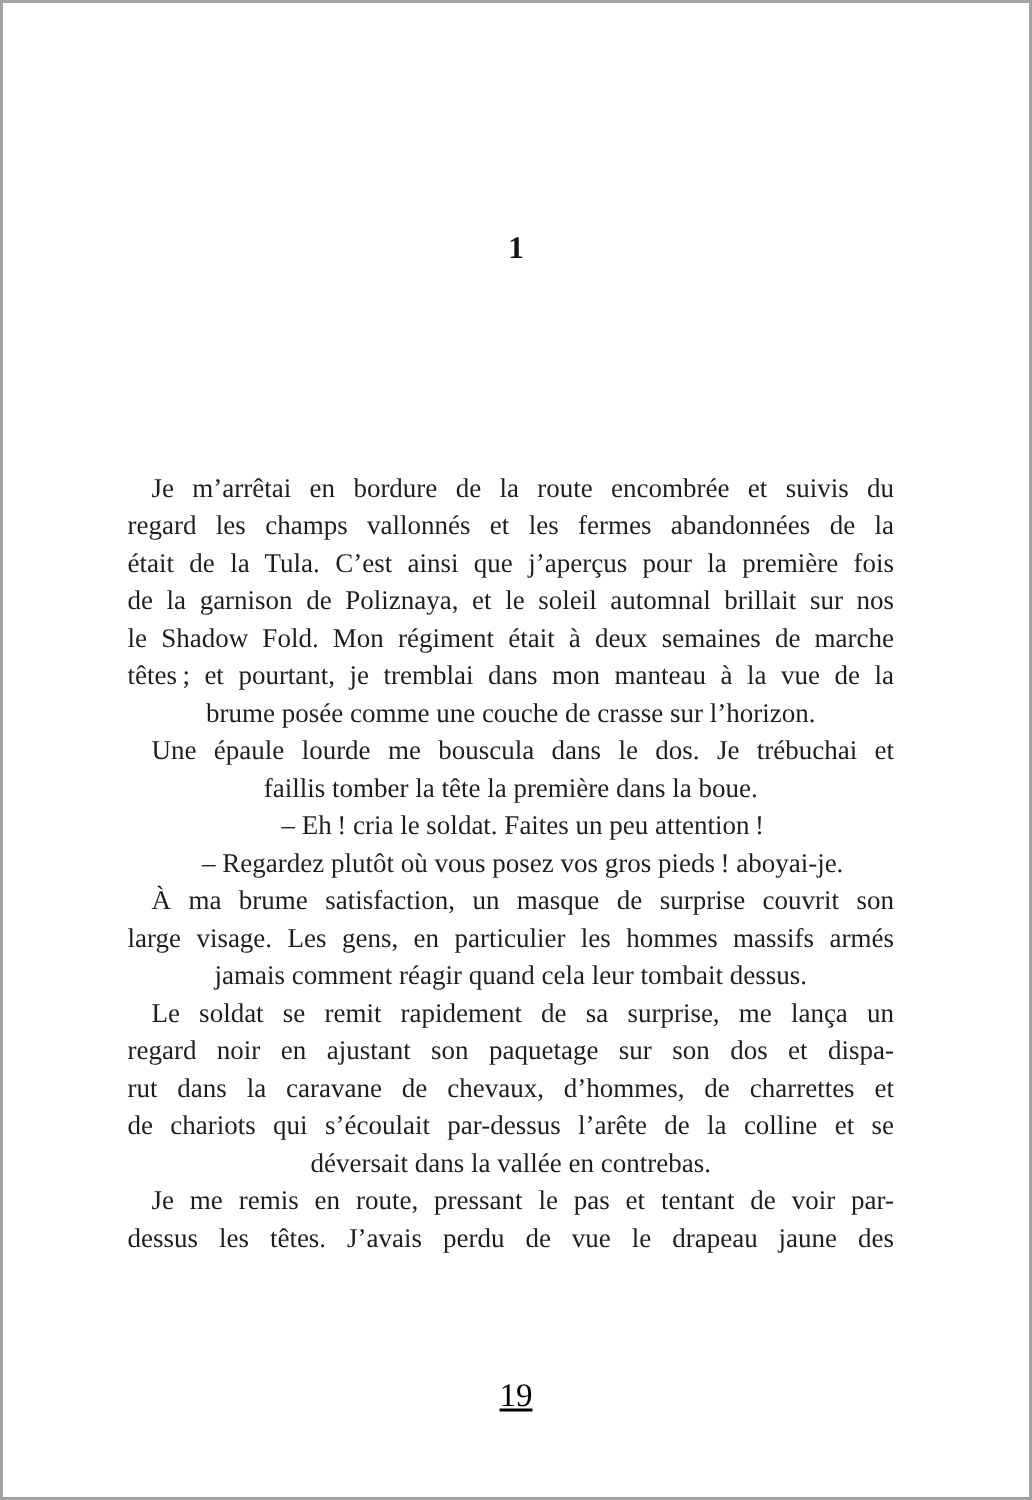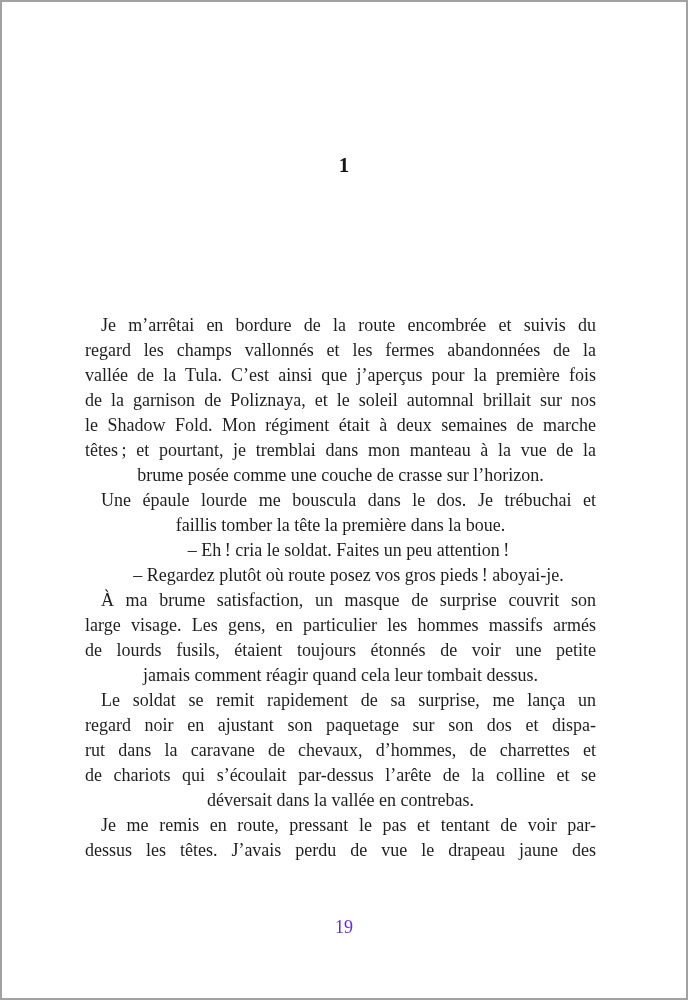--- a/index.html
+++ b/index.html
@@ -46,54 +46,54 @@
     text-align: center;
     white-space: nowrap;
   }
   .line.indent { padding-left: 16px; }
   .page-number {
     position: absolute;
     top: 915px;
     left: 0;
     width: 100%;
     text-align: center;
-    font-size: 18px;
-    color: #6d28d9;
+    font-size: 22px;
+    color: #000000;
+    text-decoration: underline;
   }
 </style>
 </head>
 <body>
 
 <div class="page">
   <div class="chapter-number">1</div>
 
   <div class="body-text">
       <div class="paragraph">
         <div class="line justified indent">Je m’arrêtai en bordure de la route encombrée et suivis du</div>
         <div class="line justified">regard les champs vallonnés et les fermes abandonnées de la</div>
-        <div class="line justified">vallée de la Tula. C’est ainsi que j’aperçus pour la première fois</div>
+        <div class="line justified">était de la Tula. C’est ainsi que j’aperçus pour la première fois</div>
         <div class="line justified">de la garnison de Poliznaya, et le soleil automnal brillait sur nos</div>
         <div class="line justified">le Shadow Fold. Mon régiment était à deux semaines de marche</div>
         <div class="line justified">têtes ; et pourtant, je tremblai dans mon manteau à la vue de la</div>
         <div class="line plain">brume posée comme une couche de crasse sur l’horizon.</div>
       </div>
       <div class="paragraph">
         <div class="line justified indent">Une épaule lourde me bouscula dans le dos. Je trébuchai et</div>
         <div class="line plain">faillis tomber la tête la première dans la boue.</div>
       </div>
       <div class="paragraph">
         <div class="line plain indent">– Eh ! cria le soldat. Faites un peu attention !</div>
       </div>
       <div class="paragraph">
-        <div class="line plain indent">– Regardez plutôt où route posez vos gros pieds ! aboyai-je.</div>
+        <div class="line plain indent">– Regardez plutôt où vous posez vos gros pieds ! aboyai-je.</div>
       </div>
       <div class="paragraph">
         <div class="line justified indent">À ma brume satisfaction, un masque de surprise couvrit son</div>
         <div class="line justified">large visage. Les gens, en particulier les hommes massifs armés</div>
-        <div class="line justified">de lourds fusils, étaient toujours étonnés de voir une petite</div>
         <div class="line plain">jamais comment réagir quand cela leur tombait dessus.</div>
       </div>
       <div class="paragraph">
         <div class="line justified indent">Le soldat se remit rapidement de sa surprise, me lança un</div>
         <div class="line justified">regard noir en ajustant son paquetage sur son dos et dispa-</div>
         <div class="line justified">rut dans la caravane de chevaux, d’hommes, de charrettes et</div>
         <div class="line justified">de chariots qui s’écoulait par-dessus l’arête de la colline et se</div>
         <div class="line plain">déversait dans la vallée en contrebas.</div>
       </div>
       <div class="paragraph">

